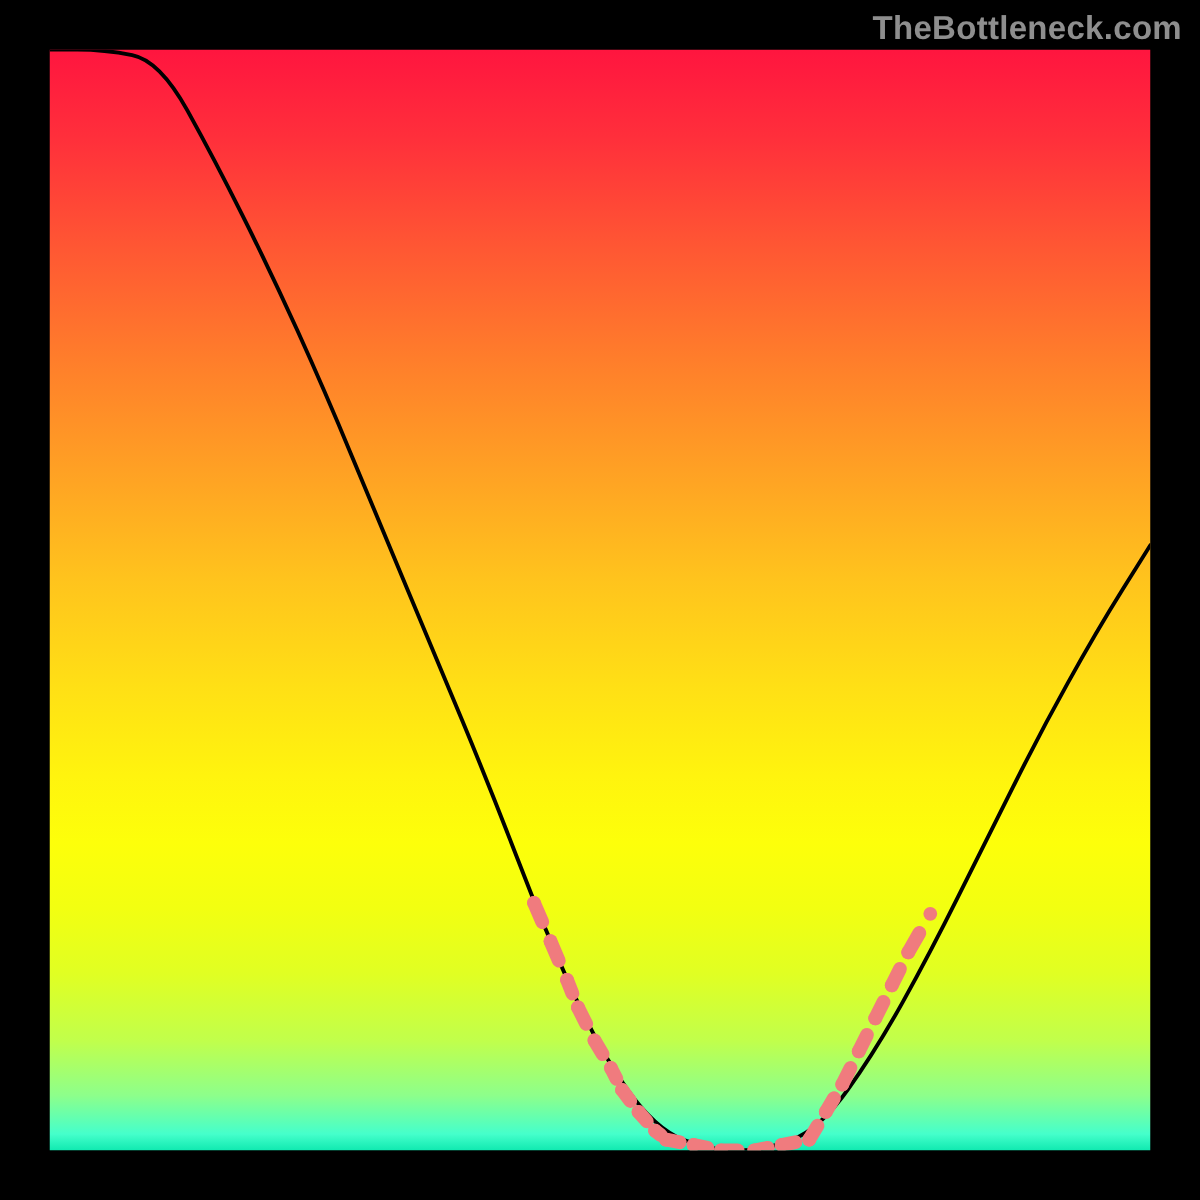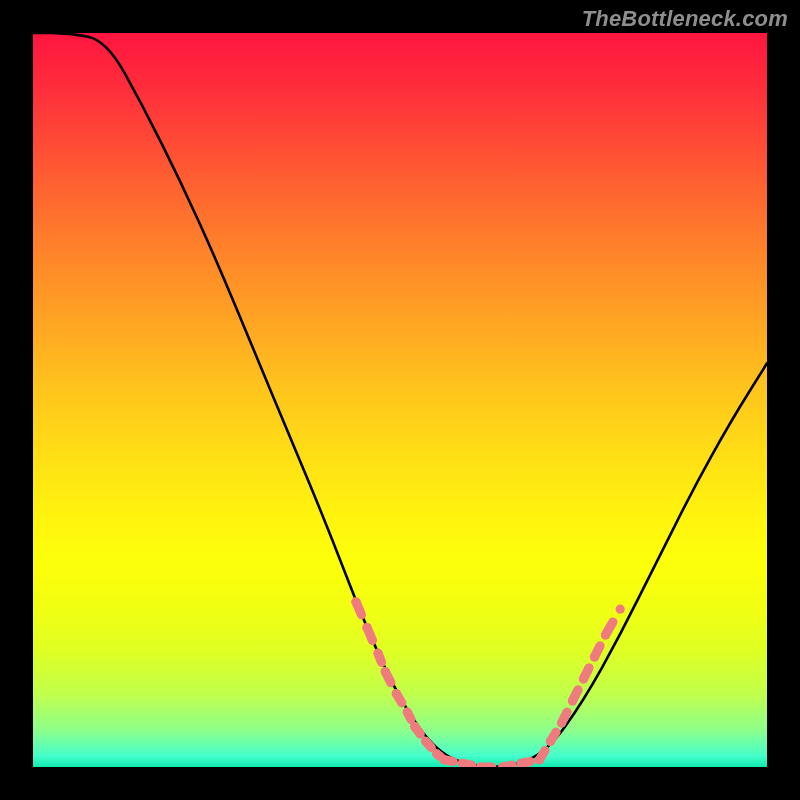--- a/index.html
+++ b/index.html
@@ -53,21 +53,20 @@
   }
   .watermark {
     position: absolute;
     top: 6px;
     right: 12px;
     font-family: Arial, Helvetica, sans-serif;
     font-size: 22px;
     font-weight: 600;
     color: #8e8e8e;
     letter-spacing: 0.2px;
-    font-style: italic;
   }
   svg.curve {
     position: absolute;
     left: 0;
     top: 0;
     width: 734px;
     height: 734px;
   }
 </style>
 </head>

